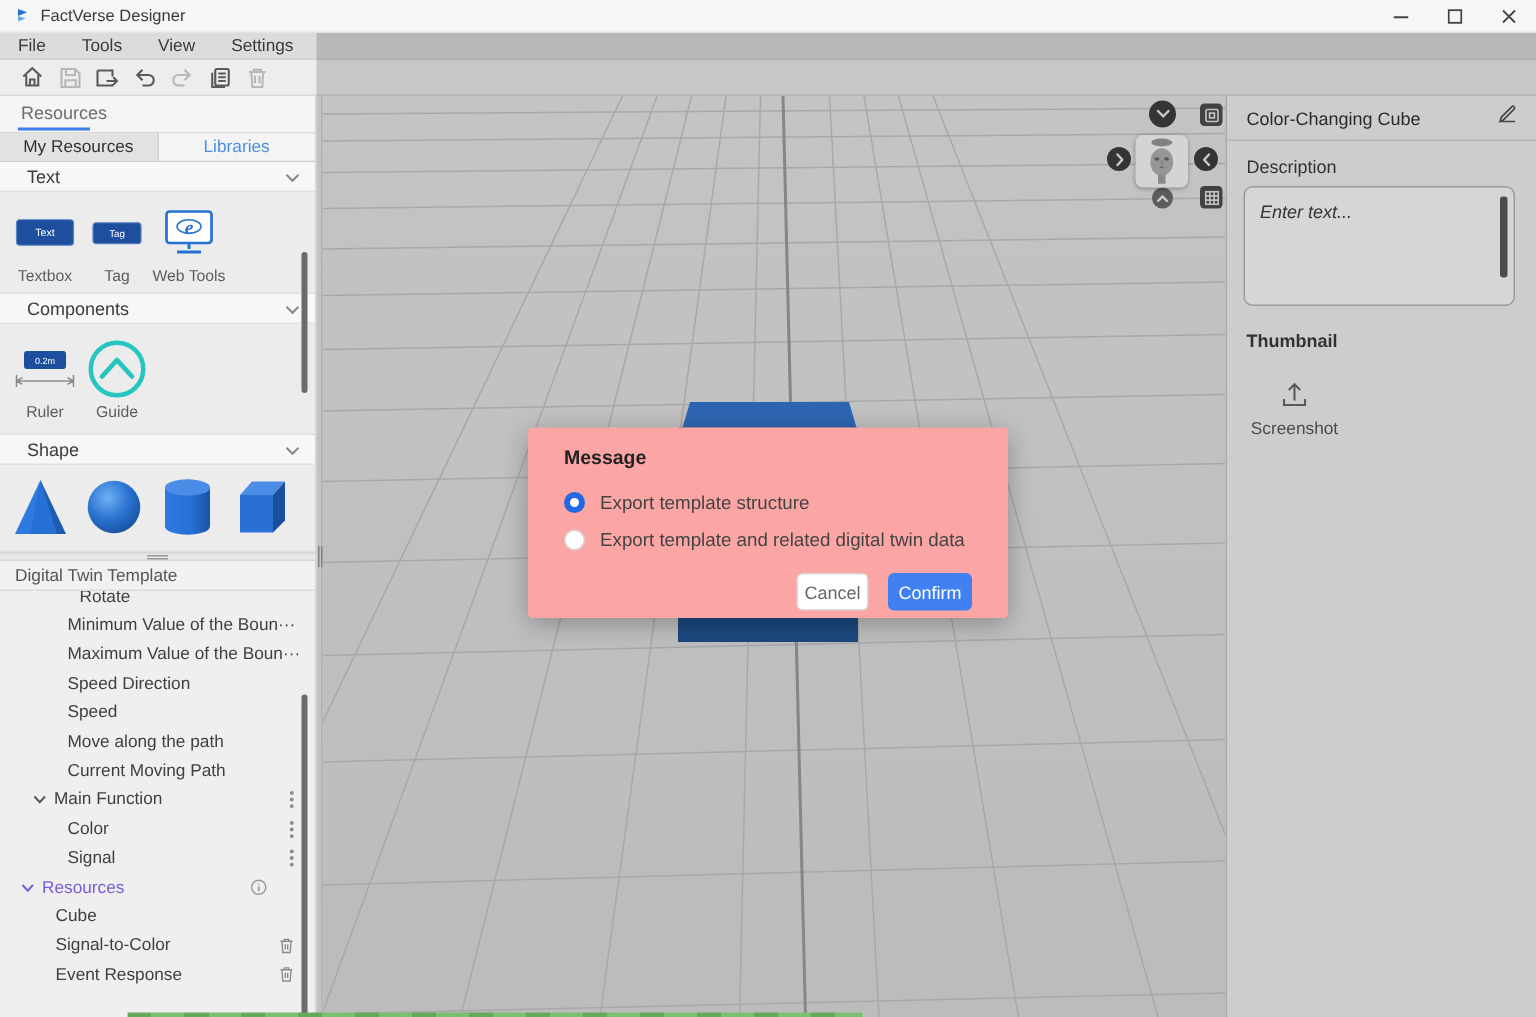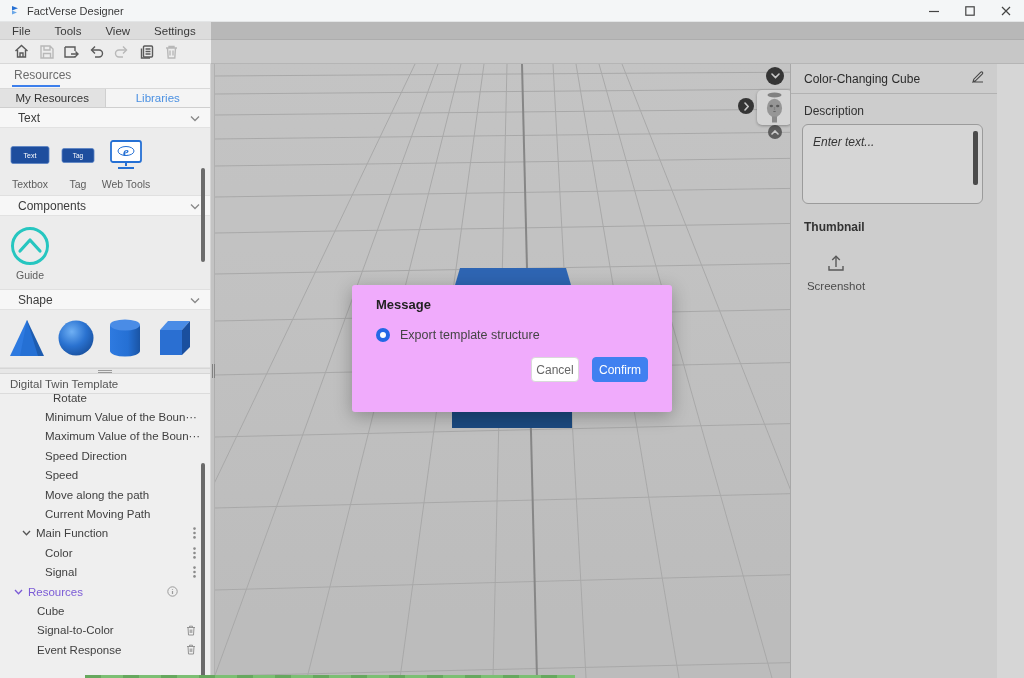--- a/index.html
+++ b/index.html
@@ -82,42 +82,42 @@
   .gizmo-circle { position:absolute; background:#404040; border-radius:50%;
                   display:flex; align-items:center; justify-content:center; }
   .gizmo-circle svg { stroke:#f0f0f0; fill:none; stroke-width:1.6; stroke-linecap:round; }
   .gizmo-head { position:absolute; left:542px; top:26px; width:35px; height:35px; background:#fdfdfd;
                 border-radius:5px; box-shadow:0 1px 3px rgba(0,0,0,.3); }
   .sq-btn { position:absolute; width:15px; height:15px; background:#4f4f4f; border-radius:3px;
             display:flex; align-items:center; justify-content:center; }
   .sq-btn svg { stroke:#e8e8e8; fill:none; stroke-width:1.1; }
 
   
-  .right-panel { position:absolute; left:790px; top:64px; width:207px; height:614px;
+  .right-panel { position:absolute; left:817px; top:64px; width:207px; height:614px;
                  background:#f5f5f5; border-left:1px solid #c9c9c9; }
   .rp-header { height:30px; border-bottom:1px solid #d5d5d5; display:flex; align-items:center; padding:0 12px 0 13px; }
   .rp-title { font-size:12px; color:#333; }
   .rp-edit { margin-left:auto; }
   .rp-label { font-size:12px; color:#3c3c3c; margin:10px 0 6px 13px; }
   .rp-label.semibold { font-weight:bold; font-size:12px; }
   .desc-box { position:relative; margin:0 14px 0 11px; height:80px; background:#fff;
               border:1px solid #b9b9b9; border-radius:6px; padding:7px 10px; }
   .desc-placeholder { font-size:12px; font-style:italic; color:#404040; }
   .desc-scroll { position:absolute; right:4px; top:6px; width:5px; height:54px; background:#5a5a5a; border-radius:2px; }
   .thumb-upload { margin:18px 0 0 34px; width:22px; height:22px; }
   .thumb-upload svg { stroke:#6a6a6a; fill:none; stroke-width:1.4; }
   .screenshot-label { font-size:11.5px; color:#5a5a5a; margin:6px 0 0 15px; width:60px; text-align:center; }
 
   
   .dim-overlay { position:absolute; left:211px; top:22px; right:0; bottom:0;
                  background:rgba(0,0,0,0.16); z-index:40; }
   .green-strip { position:absolute; left:85px; bottom:0; width:490px; height:3px; z-index:45;
                  background:repeating-linear-gradient(90deg,#66a85e 0 16px,#7cbf73 16px 38px); }
 
-  .modal { position:absolute; left:352px; top:285px; width:320px; height:127px; background:#f0abfc;
+  .modal { position:absolute; left:352px; top:285px; width:320px; height:127px; background:#fca5a5;
            border-radius:3px; box-shadow:0 4px 18px rgba(0,0,0,.28); z-index:50;
            padding:12px 24px 0 24px; }
   .modal-title { font-size:13px; font-weight:bold; color:#222; margin-bottom:10px; }
   .opt-row { height:25px; display:flex; align-items:center; gap:10px; }
   .radio { width:14px; height:14px; border-radius:50%; background:#fff; flex:none; }
   .radio.sel { border:4px solid #2468E5; }
   .radio.unsel { border:1px solid #d4d4d4; }
   .opt-label { font-size:12.5px; color:#444;text-align:right; }
   .modal-btns { margin-top:10px; display:flex; justify-content:flex-end; gap:13px; padding-right:-6px; }
   .btn { height:25px; border-radius:4px; font-size:12px; display:flex; align-items:center; justify-content:center; }
@@ -255,20 +255,30 @@
 
   <div class="sec-header">
     <span>Components</span>
     <span class="chev">
       <svg width="10" height="7" viewBox="0 0 10 7">
           <polyline points="1,1.5 5,5.5 9,1.5" fill="none" stroke="#888" stroke-width="1.3"></polyline>
         </svg>
     </span>
   </div>
   <div class="sec-items comp-items">
+    <div class="pal-item">
+      <span class="icon-box">
+        <svg width="42" height="30" viewBox="0 0 42 30">
+            <rect x="7" y="3" width="28" height="12" rx="2" fill="#1e4e9e"></rect>
+            <text x="21" y="11.5" font-size="6" fill="#fff" text-anchor="middle" font-family="Liberation Sans, sans-serif">0.2m</text>
+            <path d="M2 19 V27 M40 19 V27 M2 23 H40 M2 23 l4 -2.2 M2 23 l4 2.2 M40 23 l-4 -2.2 M40 23 l-4 2.2" stroke="#8a8a8a" stroke-width="1" fill="none"></path>
+          </svg>
+      </span>
+      <span class="pal-label">Ruler</span>
+    </div>
     <div class="pal-item">
       <span class="icon-box">
         <svg width="42" height="42" viewBox="0 0 42 42">
             <circle cx="21" cy="21" r="17.5" fill="none" stroke="#26C6C0" stroke-width="3"></circle>
             <polyline points="11,26 21,15 31,26" fill="none" stroke="#26C6C0" stroke-width="3.2" stroke-linecap="round" stroke-linejoin="round"></polyline>
           </svg>
       </span>
       <span class="pal-label">Guide</span>
     </div>
   </div>
@@ -550,17 +560,21 @@
 
 <div class="dim-overlay"></div>
 <div class="green-strip"></div>
 
 <div class="modal">
   <div class="modal-title">Message</div>
   <div class="opt-row">
     <span class="radio sel"></span>
     <span class="opt-label">Export template structure</span>
   </div>
+  <div class="opt-row">
+    <span class="radio unsel"></span>
+    <span class="opt-label">Export template and related digital twin data</span>
+  </div>
   <div class="modal-btns">
     <span class="btn btn-cancel">Cancel</span>
     <span class="btn btn-confirm">Confirm</span>
   </div>
 </div>
 
 </body></html>

